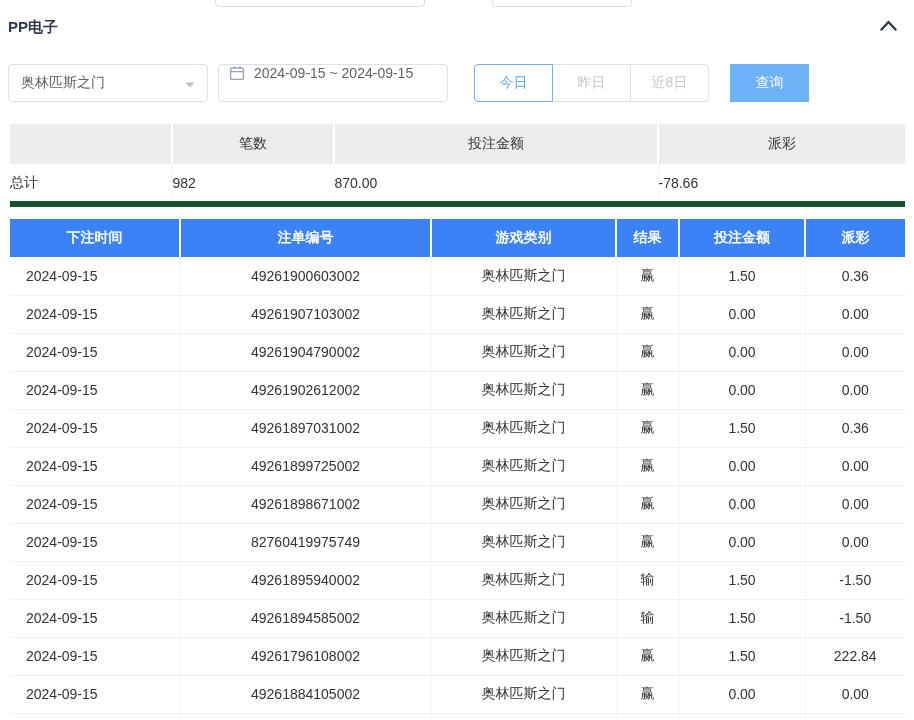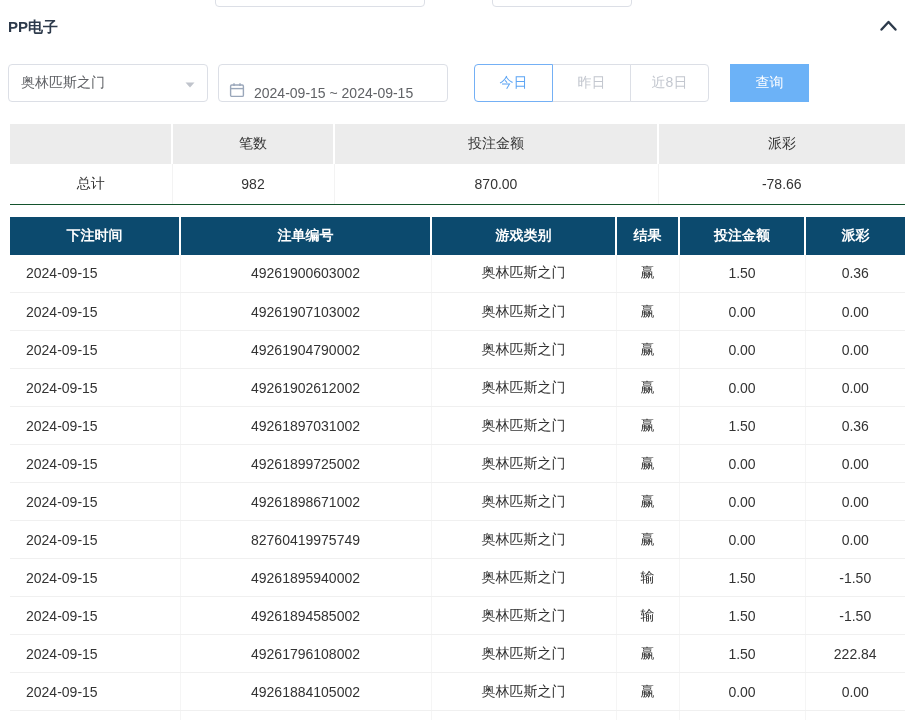--- a/index.html
+++ b/index.html
@@ -16,43 +16,43 @@
   .panel-header { display:flex; justify-content:space-between; align-items:center;
     padding:14px 16px 0 8px; height:40px; }
   .panel-title { font-size:15px; font-weight:bold; color:#2d3a4b; }
   .chevron-btn { background:none; border:none; cursor:pointer; display:flex; align-items:center; }
 
   .filter-row { display:flex; align-items:center; margin:24px 0 0 8px; height:38px; }
   .select-box { width:200px; height:38px; border:1px solid #dcdfe6; border-radius:4px;
     display:flex; align-items:center; justify-content:space-between; padding:0 12px;
     font-size:14px; color:#606266; cursor:pointer; background:#fff; }
   .date-box { margin-left:10px; width:230px; height:38px; border:1px solid #dcdfe6;
-    border-radius:4px; display:flex; align-items:flex-end; gap:9px; padding:0 10px;
+    border-radius:4px; display:flex; align-items:flex-start; gap:9px; padding:0 10px;
     font-size:14px; color:#606266; background:#fff; }
   .btn-group { display:flex; margin-left:10px; }
   .qbtn { width:79px; height:38px; background:#fff; border:1px solid #dcdfe6;
     font-size:14px; color:#c3c7cf; cursor:pointer; margin-left:-1px; }
   .qbtn:first-child { border-radius:4px 0 0 4px; margin-left:16px; }
   .qbtn:last-child { border-radius:0 4px 4px 0; }
   .qbtn.active { color:#5fa6f4; border-color:#74b0f5; position:relative; z-index:1; }
   .search-btn { margin-left:21px; width:79px; height:38px; background:#6cb2f7; color:#fff;
     border:none; border-radius:0; font-size:14px; cursor:pointer; }
 
   table { border-collapse:collapse; table-layout:fixed; width:895px; font-size:14px; }
 
   .summary-table { margin:22px 0 0 10px; }
   .summary-table th { background:#ececec; height:40px; font-weight:normal; color:#333;
     text-align:center; border-left:2px solid #fff;margin-top:45px; }
   .summary-table th:first-child { border-left:none; }
-  .summary-table td { height:40px; text-align:center; color:#333;
-    border-bottom:1px solid #14532d; border-left:1px solid #f3f3f3; }
+  .summary-table td { height:40px; text-align:left; color:#333;
+    border-bottom:6px solid #14532d; border-left:1px solid #f3f3f3; }
   .summary-table td:first-child { border-left:none; }
 
   .main-table { margin:12px 0 0 10px; }
-  .main-table th { background:#0c4a6e; color:#fff; height:38px; font-weight:bold;
+  .main-table th { background:#3b82f6; color:#fff; height:38px; font-weight:bold;
     text-align:center; border-left:2px solid #fff; }
   .main-table th:first-child { border-left:none; }
   .main-table td { height:38px; text-align:center; color:#333;
     border-bottom:1px solid #f0f0f0; border-left:1px solid #f5f5f5; }
   .main-table td:first-child { border-left:none; text-align:left; padding-left:16px; }
 
   .neg { color:#f15b5b; }
 </style>
 </head>
 <body>

